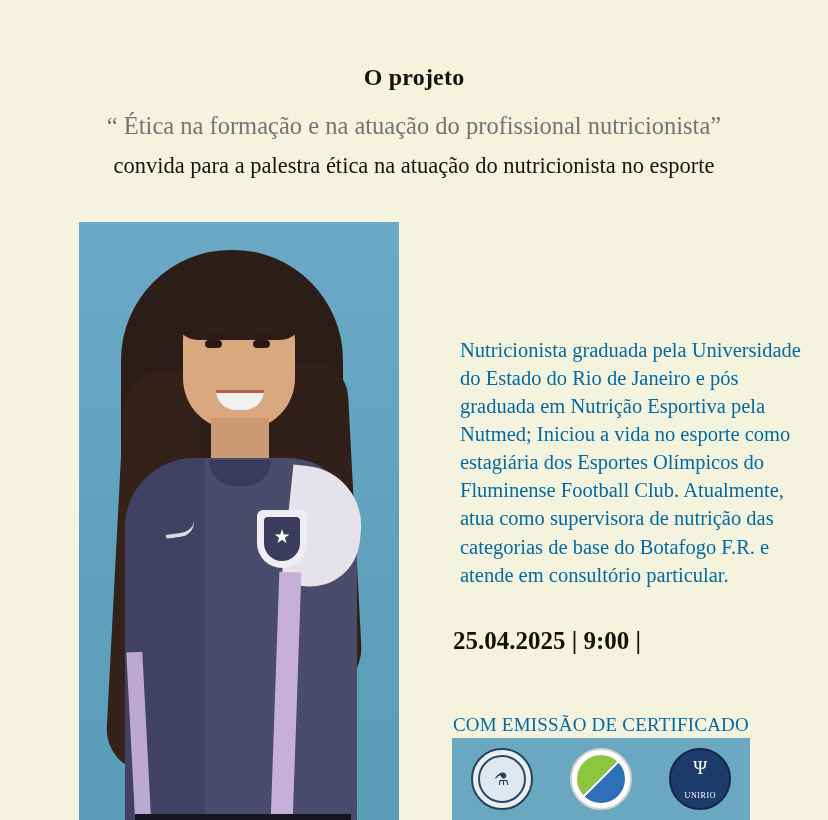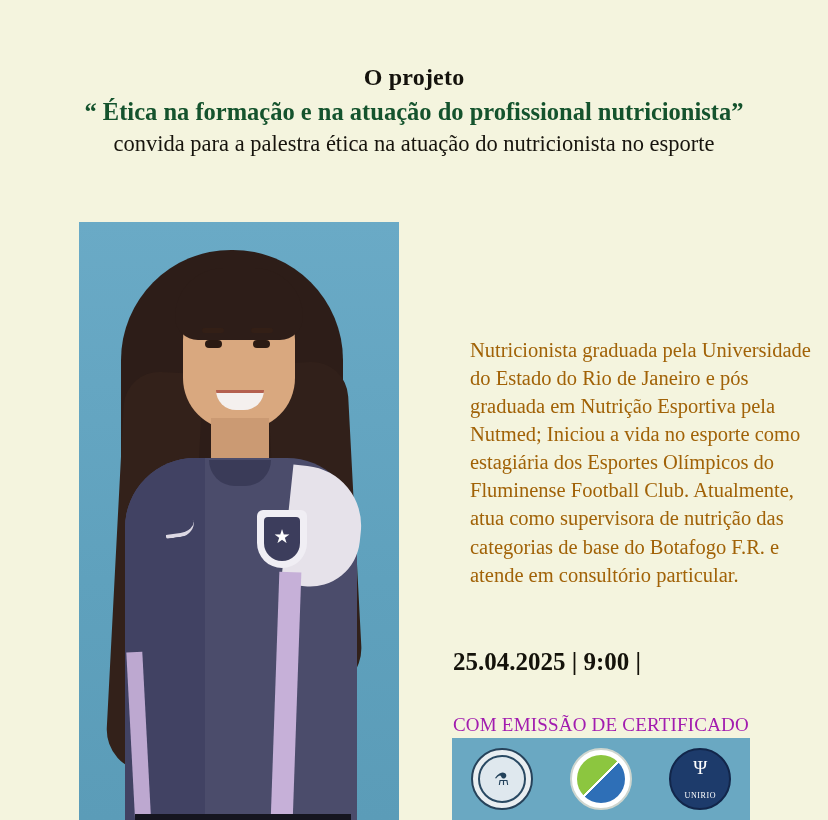--- a/index.html
+++ b/index.html
@@ -32,30 +32,31 @@
   }
   .header .line1 {
     font-size: 24px;
     font-weight: bold;
     color: #14120c;
     letter-spacing: .2px;
     line-height: 1.32;
   }
   .header .line2 {
     font-size: 24.5px;
-    font-weight: bold;
-    color: #14532d;
+    font-weight: normal;
+    color: #737373;
     line-height: 1.34;
-    margin-top: 2px;
+    margin-top: 16px;
   }
   .header .line3 {
     font-size: 22.5px;
     font-weight: normal;
     color: #17140d;
     line-height: 1.34;
+    margin-top: 8px;
   }
 
   
   .photo-frame {
     position: absolute;
     left: 79px;
     top: 222px;
     width: 320px;
     height: 598px;
     background: #67a8c4;
@@ -262,44 +263,44 @@
     top: 208px;
     width: 350px;
     font-size: 52px;
     font-weight: bold;
     color: #111008;
     letter-spacing: 1px;
     line-height: 1.12;
   }
   .bio {
     position: absolute;
-    left: 470px;
+    left: 460px;
     top: 336px;
     width: 345px;
     font-size: 20.5px;
     line-height: 1.37;
-    color: #a16207;
+    color: #0369a1;
   }
   .event-details {
     position: absolute;
     left: 453px;
-    top: 645px;
+    top: 624px;
     width: 350px;
     font-size: 25px;
     font-weight: bold;
     color: #14120a;
     line-height: 1.34;
   }
   .certificate {
     position: absolute;
     left: 453px;
     top: 714px;
     width: 360px;
     font-size: 19px;
-    color: #a21caf;
+    color: #0369a1;
     letter-spacing: .2px;
   }
 
   
   .logo-bar {
     position: absolute;
     left: 452px;
     top: 738px;
     width: 298px;
     height: 82px;

